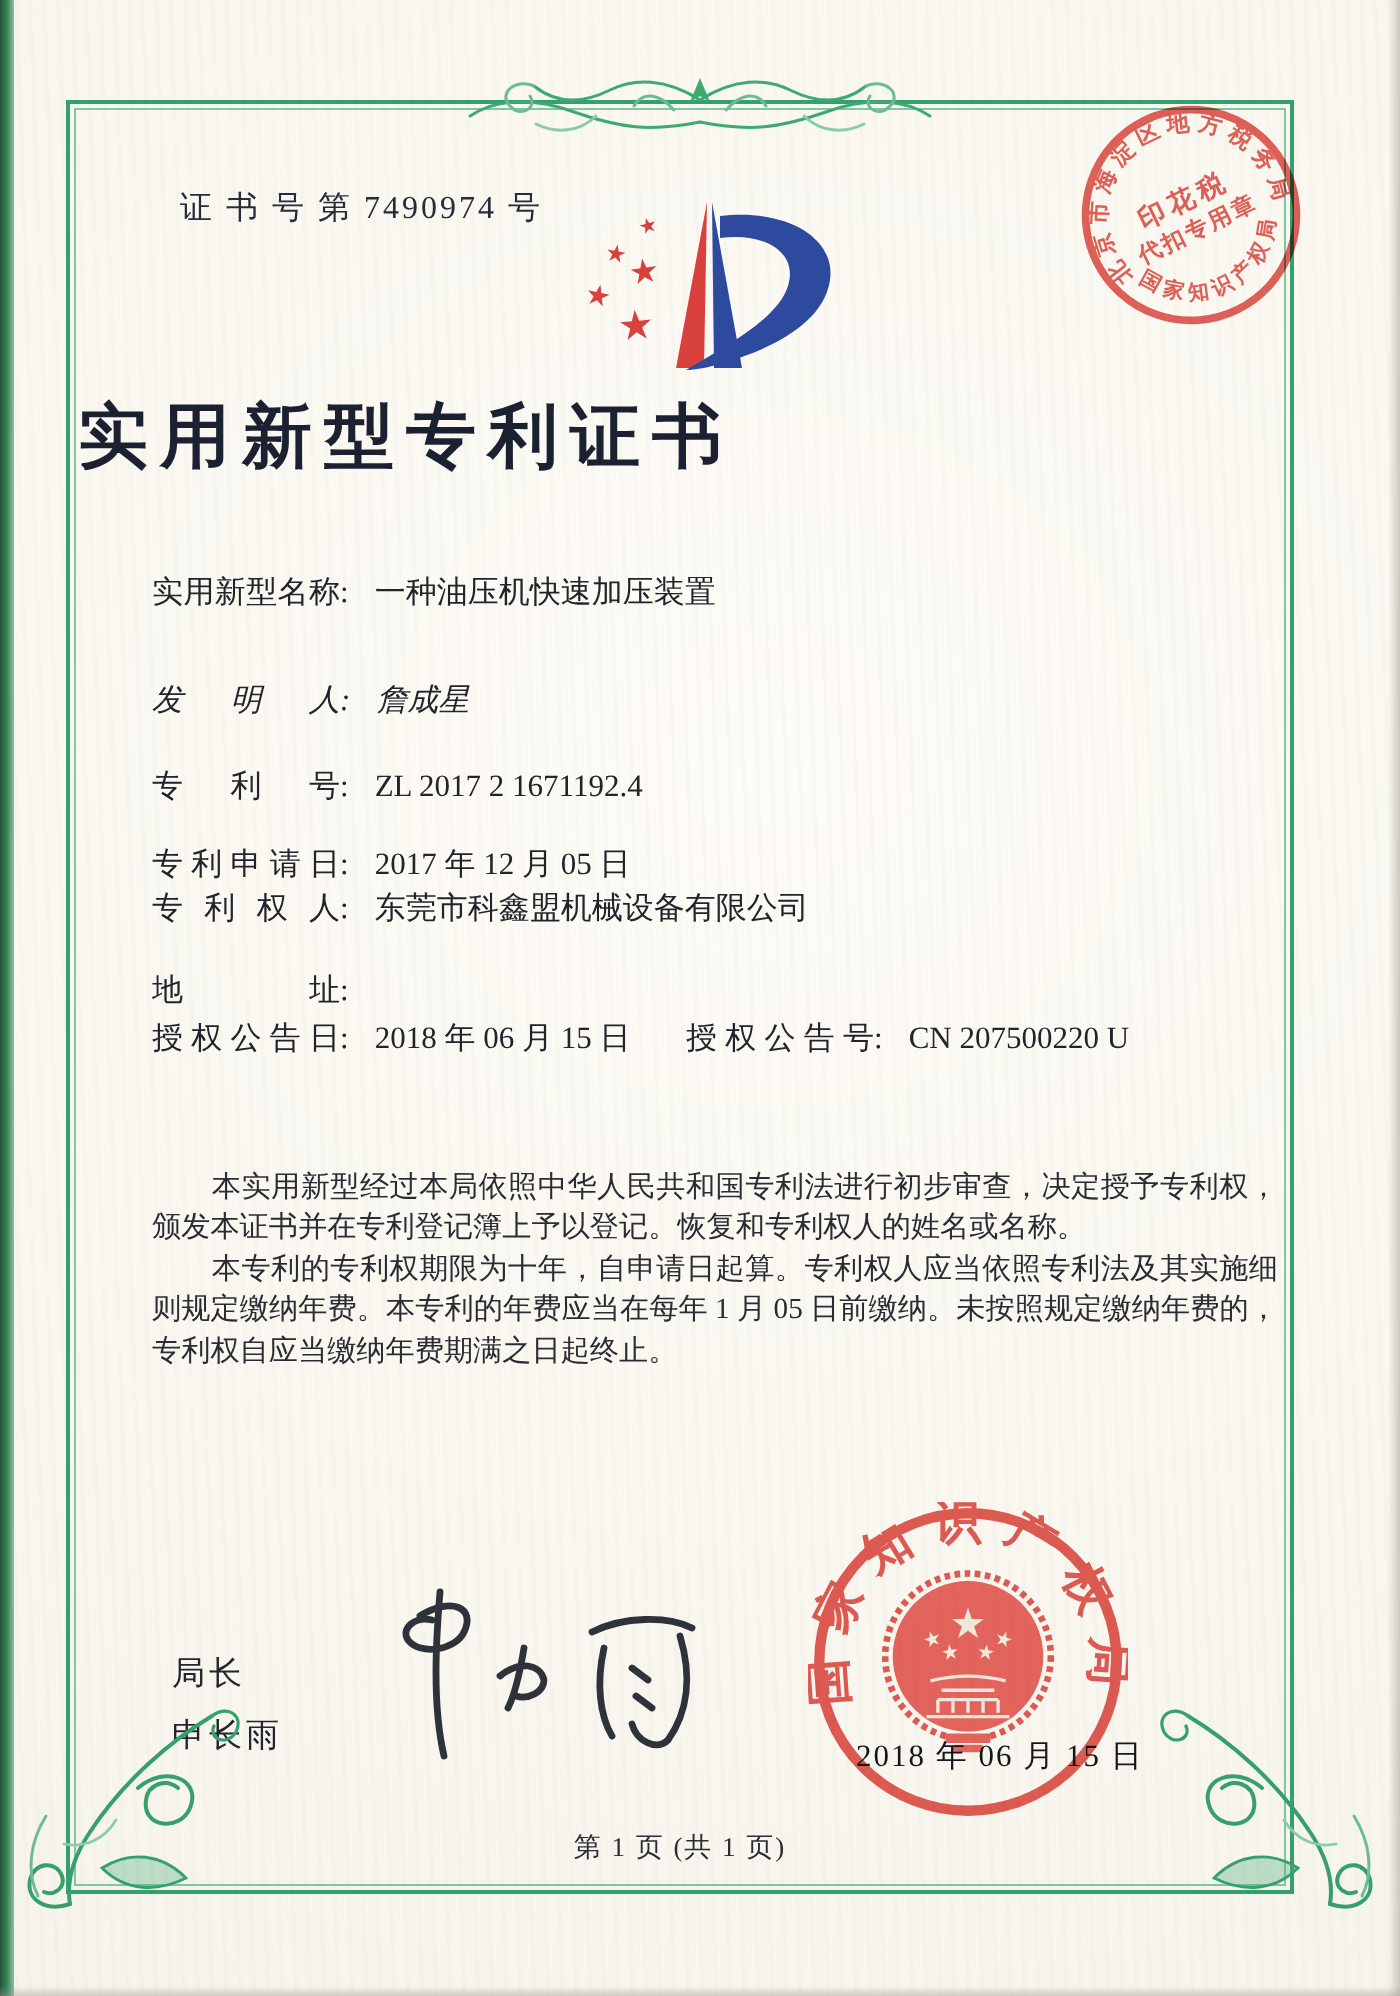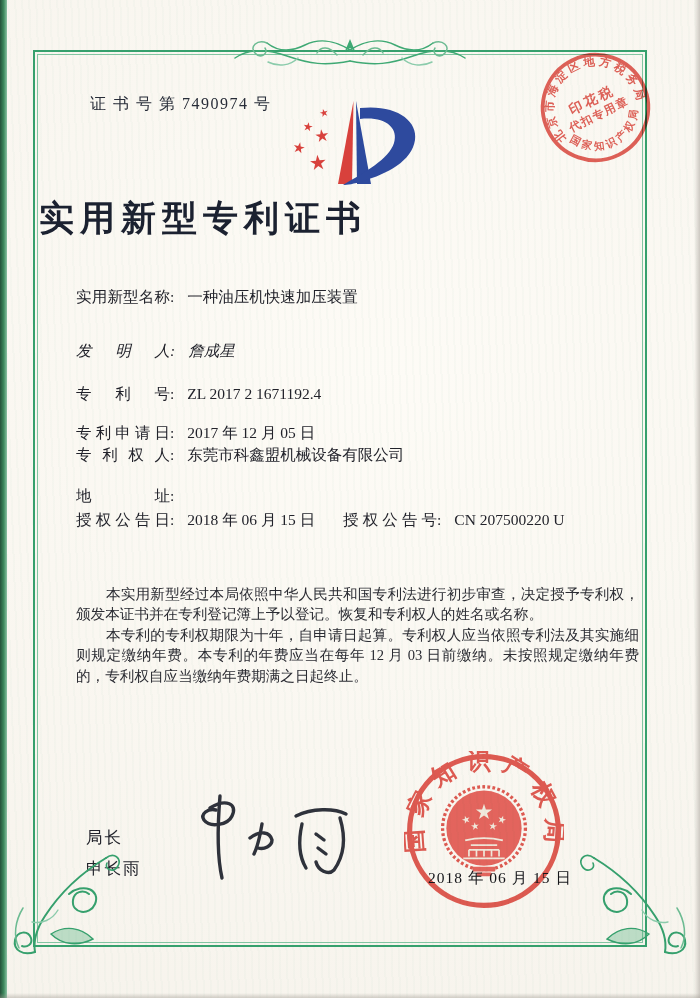--- a/index.html
+++ b/index.html
@@ -172,21 +172,21 @@
       <span class="pair2">
         <span class="flabel">授权公告号</span>
           <span class="fcolon">:</span>
         <span class="fvalue">CN 207500220 U</span>
       </span>
     </div>
   </div>
 
   <div class="body">
     <p>本实用新型经过本局依照中华人民共和国专利法进行初步审查，决定授予专利权，颁发本证书并在专利登记簿上予以登记。恢复和专利权人的姓名或名称。</p>
-    <p>本专利的专利权期限为十年，自申请日起算。专利权人应当依照专利法及其实施细则规定缴纳年费。本专利的年费应当在每年 12 月 03 日前缴纳。未按照规定缴纳年费的，专利权自应当缴纳年费期满之日起终止。</p>
+    <p>本专利的专利权期限为十年，自申请日起算。专利权人应当依照专利法及其实施细则规定缴纳年费。本专利的年费应当在每年 1 月 05 日前缴纳。未按照规定缴纳年费的，专利权自应当缴纳年费期满之日起终止。</p>
   </div>
 
   <div class="signer">
     <div>局长</div>
     <div>申长雨</div>
   </div>
 
   <svg class="sig-svg" width="200" height="95" viewBox="0 0 200 95">
     <g fill="none" stroke="#1e222c" stroke-width="3.4" stroke-linecap="round" opacity="0.92">
       <path d="M 30 18 C 46 8 58 14 52 26 C 48 35 30 38 24 30 C 20 24 28 18 36 20"></path>
@@ -243,14 +243,15 @@
     <text font-size="12" font-weight="bold" fill="#e0564e" letter-spacing="3.5" font-family="Liberation Serif, DejaVu Serif, serif">
       <textPath href="#tsTop" startOffset="50%" text-anchor="middle">北京市海淀区地方税务局</textPath>
     </text>
     <text x="60" y="56" font-size="14" font-weight="bold" fill="#e0564e" letter-spacing="3" text-anchor="middle" font-family="Liberation Serif, DejaVu Serif, serif">印花税</text>
     <text x="60" y="72" font-size="12" font-weight="bold" fill="#e0564e" letter-spacing="1.5" text-anchor="middle" font-family="Liberation Serif, DejaVu Serif, serif">代扣专用章</text>
     <text font-size="11" font-weight="bold" fill="#e0564e" letter-spacing="3" font-family="Liberation Serif, DejaVu Serif, serif">
       <textPath href="#tsBot" startOffset="50%" text-anchor="middle">国家知识产权局</textPath>
     </text>
   </svg>
 
+  <div class="footer">第 1 页 (共 1 页)</div>
 
 </div>
 
 </body></html>

